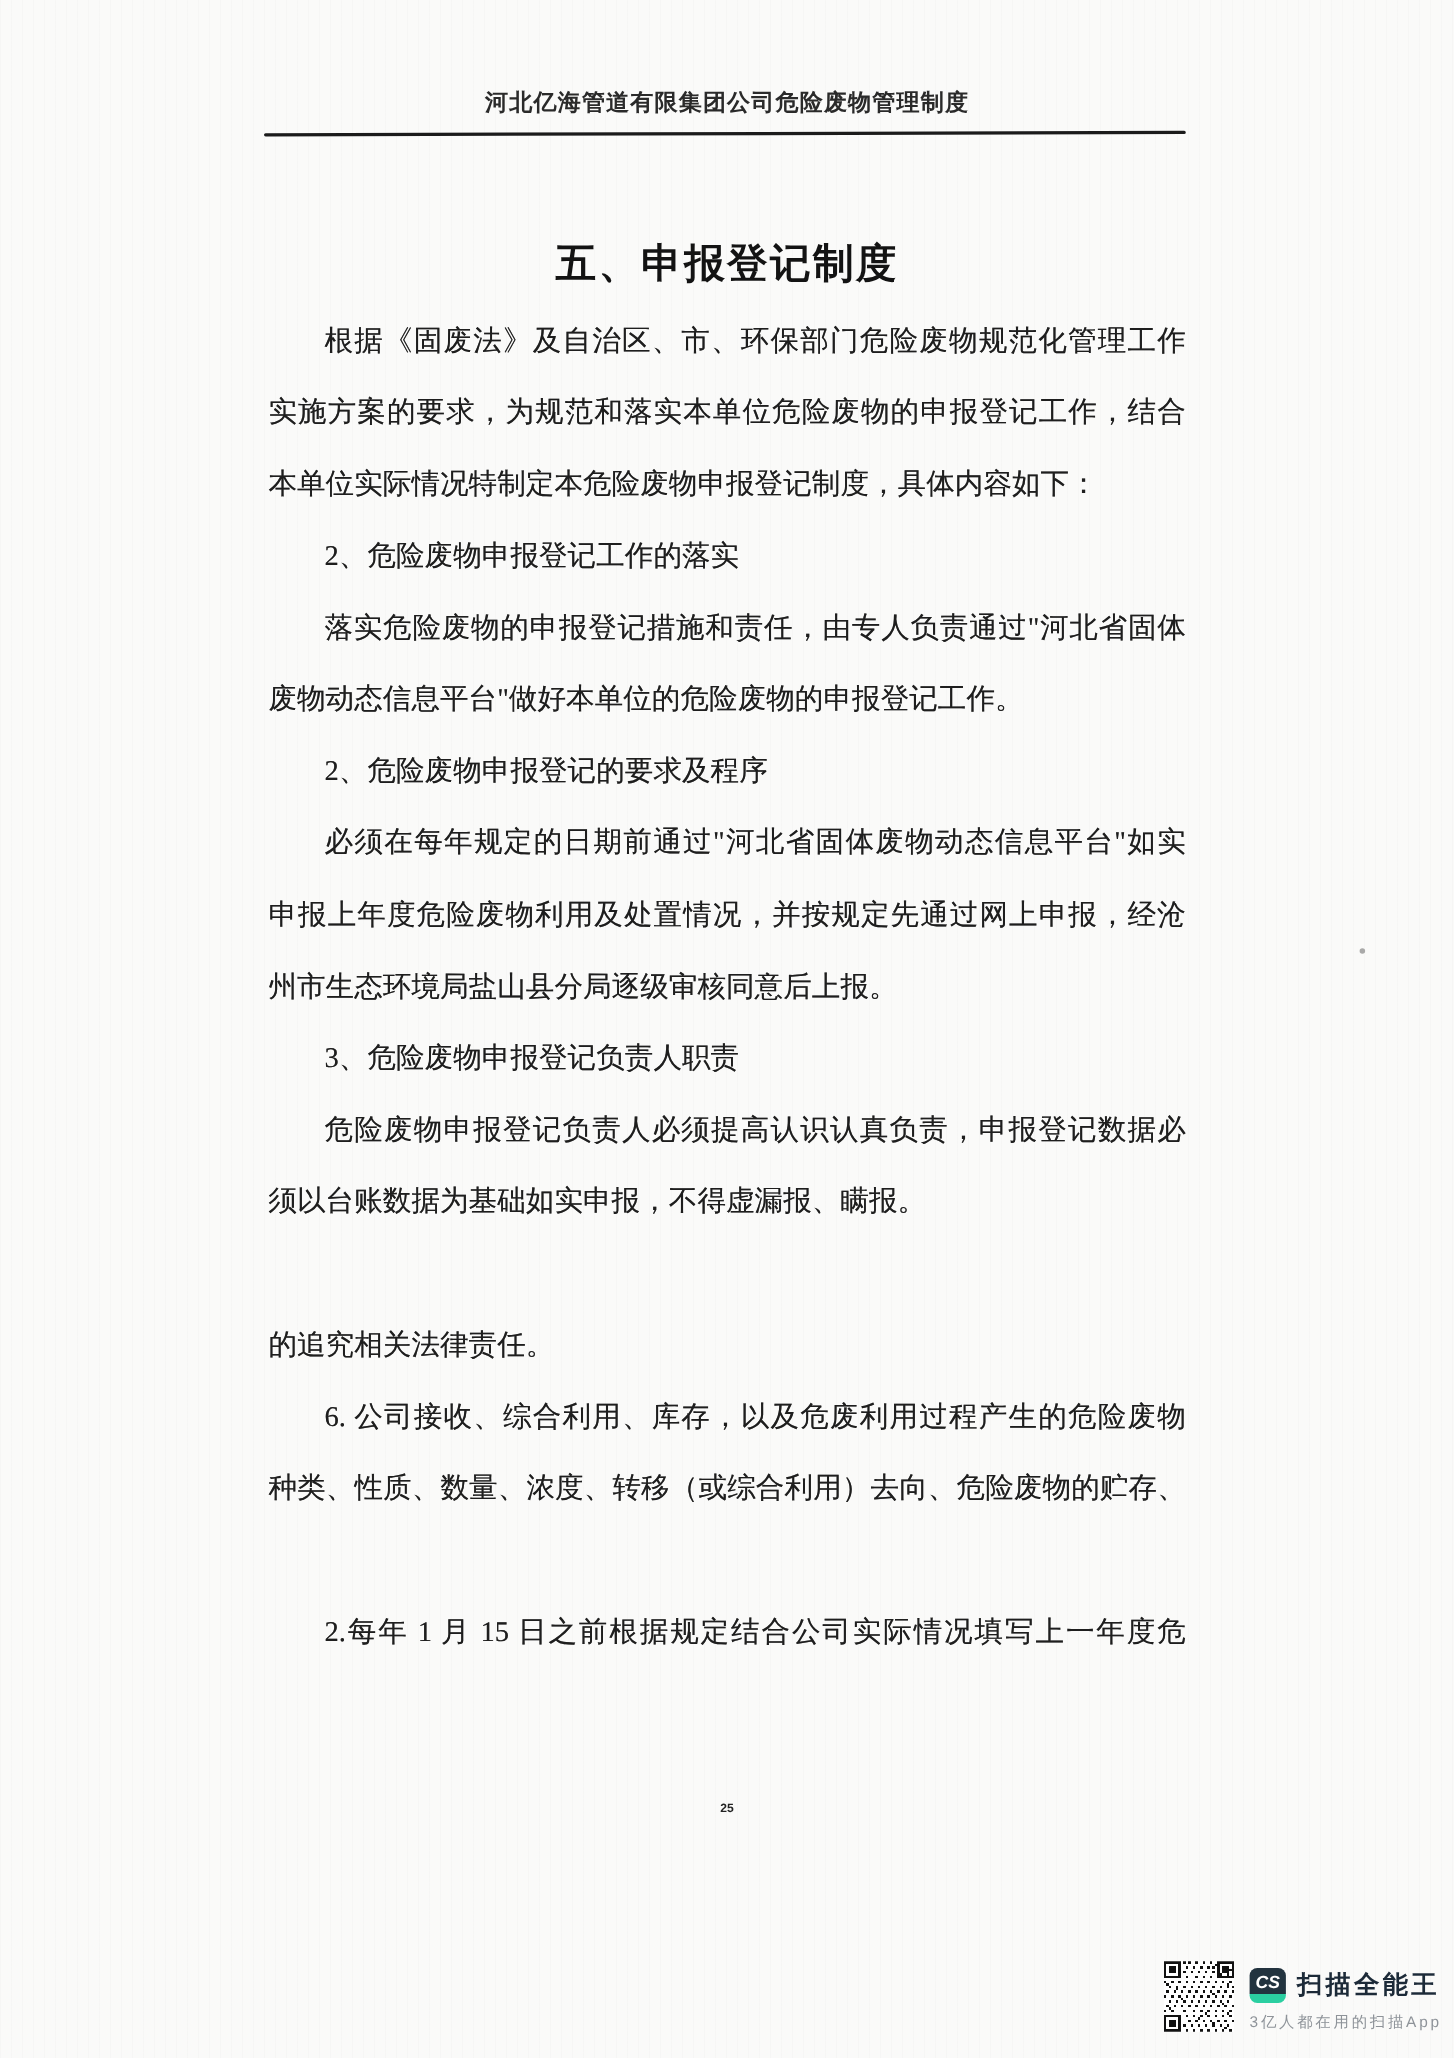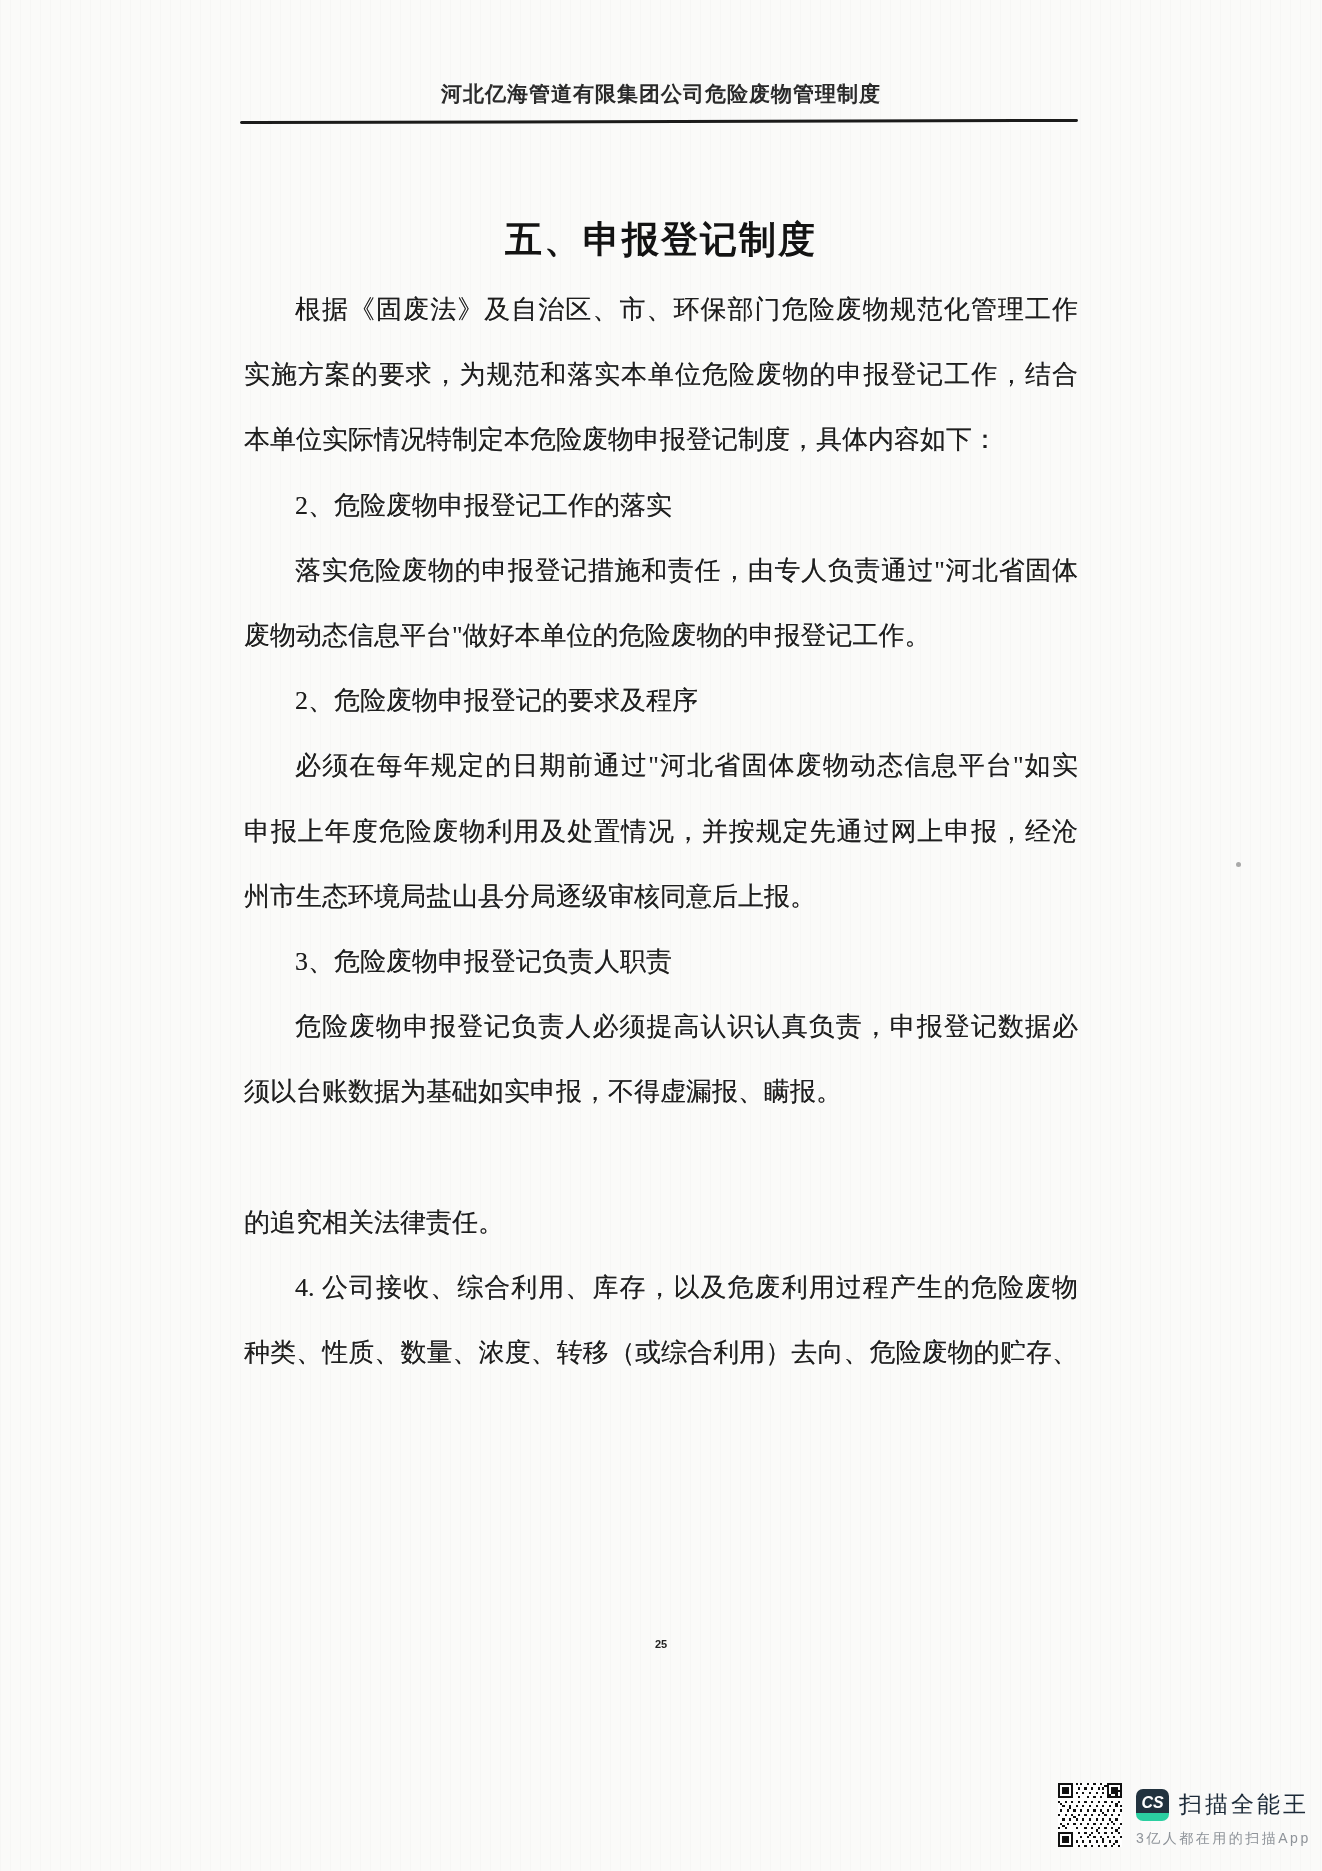--- a/index.html
+++ b/index.html
@@ -42,21 +42,21 @@
   }
   .qr{position:absolute;left:1058px;top:1783px;width:64px;height:64px;}
   .cs-badge{
     position:absolute;left:1136px;top:1789px;width:33px;height:32px;border-radius:7px;
     background:linear-gradient(180deg,#22333f 0,#22333f 74%,#2bcfa1 74%,#2bcfa1 100%);
     color:#fff;font-family:"Liberation Sans",sans-serif;font-weight:800;font-size:16px;
     display:flex;align-items:center;justify-content:center;padding-bottom:4px;box-sizing:border-box;font-style:italic;
   }
   .cs-name{
     position:absolute;left:1179px;top:1790px;height:28px;line-height:28px;
-    font-family:"Liberation Sans",sans-serif;font-size:23px;font-weight:400;
+    font-family:"Liberation Sans",sans-serif;font-size:23px;font-weight:700;
     color:#1c2a38;letter-spacing:3px;white-space:nowrap;
   }
   .cs-tag{
     position:absolute;left:1136px;top:1829px;height:18px;line-height:18px;
     font-family:"Liberation Sans",sans-serif;font-size:14px;color:#8e9399;
     letter-spacing:2.5px;white-space:nowrap;
   }
 </style>
 </head>
 <body>
@@ -75,22 +75,23 @@
   <div class="ln i f" style="top:551px">落实危险废物的申报登记措施和责任，由专人负责通过"河北省固体</div>
   <div class="ln c" style="top:616px">废物动态信息平台"做好本单位的危险废物的申报登记工作。</div>
   <div class="ln i" style="top:681px">2、危险废物申报登记的要求及程序</div>
   <div class="ln i f" style="top:746px">必须在每年规定的日期前通过"河北省固体废物动态信息平台"如实</div>
   <div class="ln c f" style="top:812px">申报上年度危险废物利用及处置情况，并按规定先通过网上申报，经沧</div>
   <div class="ln c" style="top:877px">州市生态环境局盐山县分局逐级审核同意后上报。</div>
   <div class="ln i" style="top:942px">3、危险废物申报登记负责人职责</div>
   <div class="ln i f" style="top:1007px">危险废物申报登记负责人必须提高认识认真负责，申报登记数据必</div>
   <div class="ln c" style="top:1072px">须以台账数据为基础如实申报，不得虚漏报、瞒报。</div>
   <div class="ln c" style="top:1203px">的追究相关法律责任。</div>
-  <div class="ln i f" style="top:1268px">4. 公司接收、综合利用、库存，以及危废利用过程产生的危险废物</div>
+  <div class="ln i f" style="top:1268px">6. 公司接收、综合利用、库存，以及危废利用过程产生的危险废物</div>
   <div class="ln c f" style="top:1333px">种类、性质、数量、浓度、转移（或综合利用）去向、危险废物的贮存、</div>
+  <div class="ln i f" style="top:1464px">2.每年 1 月 15 日之前根据规定结合公司实际情况填写上一年度危</div>
 
   <div class="stray-mark"></div>
 
   <div class="pagenum">25</div>
 
   <svg class="qr" viewBox="0 0 29 29" shape-rendering="crispEdges">
     <rect x="0" y="0" width="29" height="29" fill="#ffffff"></rect>
     <path fill="#111111" fill-rule="evenodd" d="M0 0h7v7H0zM1 1v5h5V1zM22 0h7v7h-7zM23 1v5h5V1zM0 22h7v7H0zM1 23v5h5V23z"></path>
     <rect x="2" y="2" width="3" height="3" fill="#111111"></rect>
     <rect x="24" y="2" width="3" height="3" fill="#111111"></rect>

